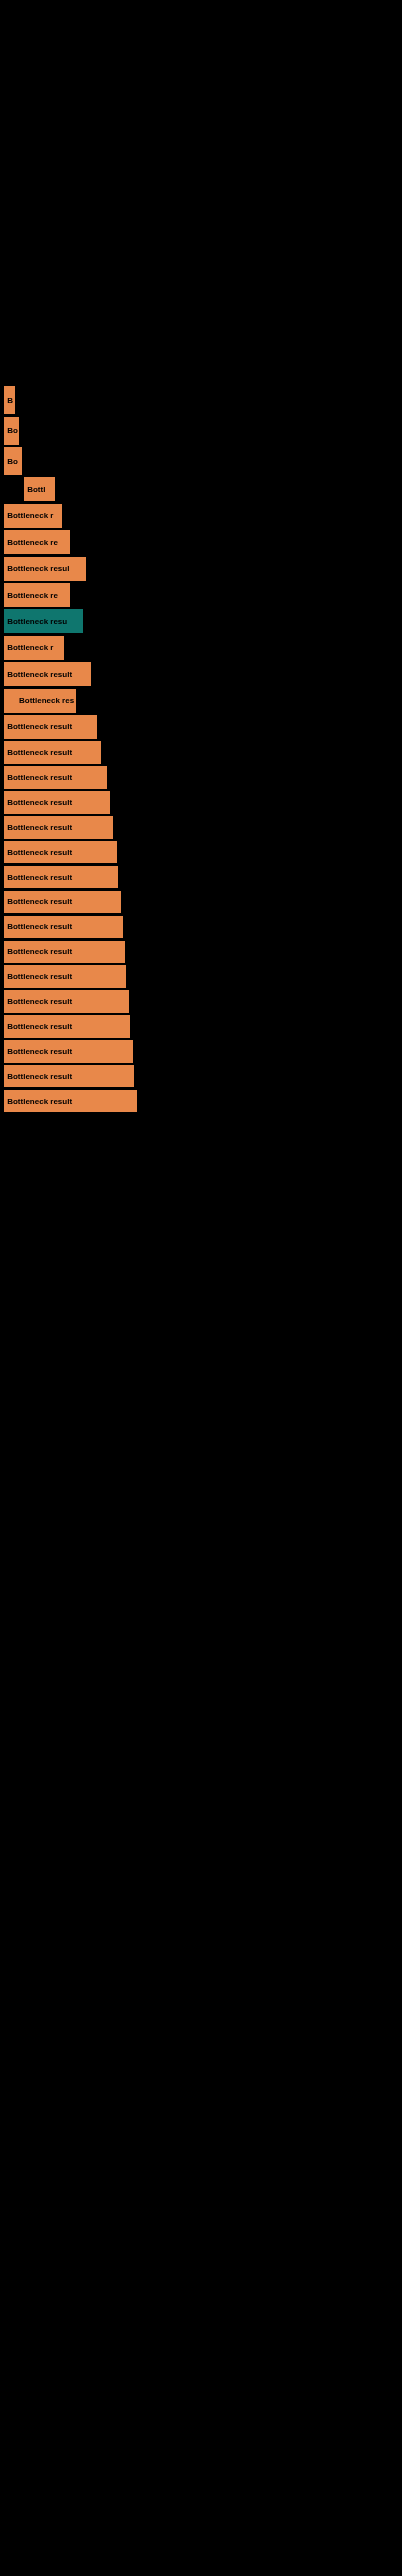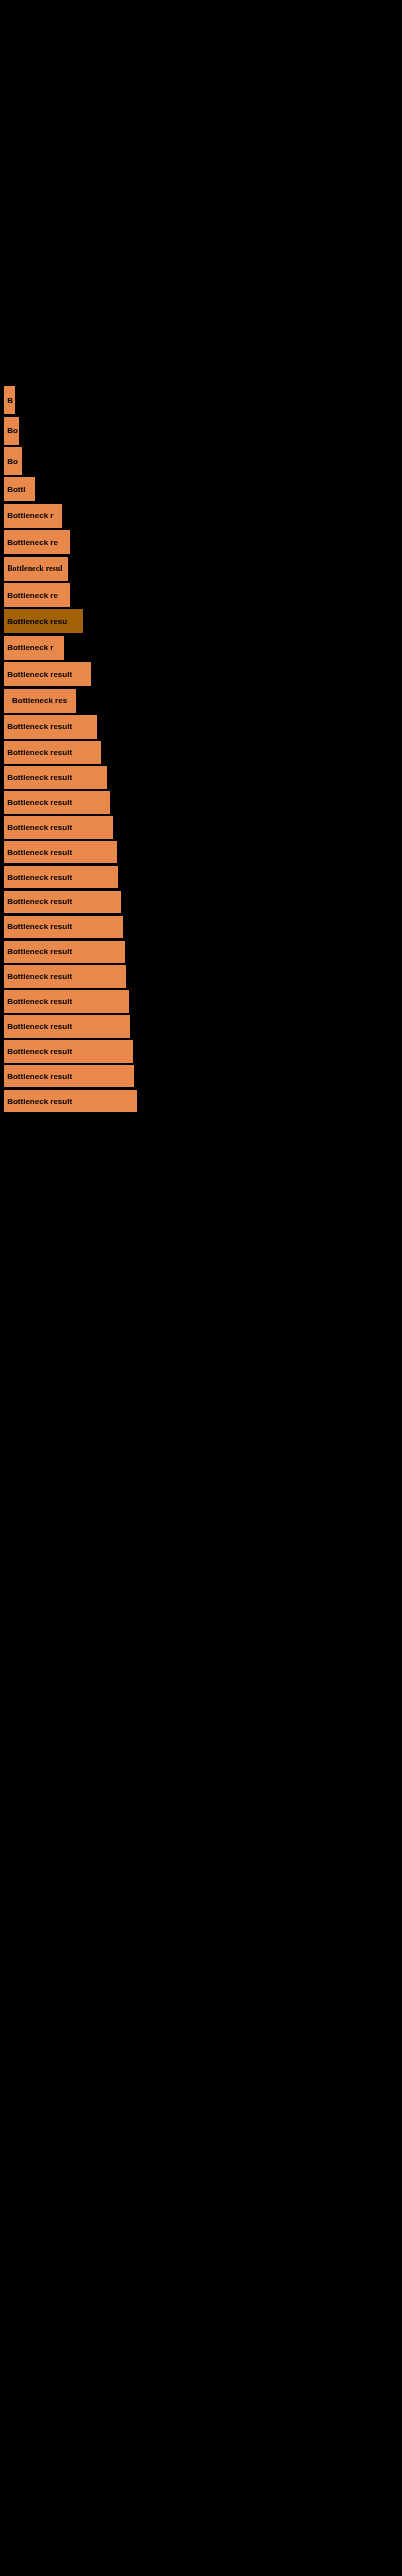--- a/index.html
+++ b/index.html
@@ -69,62 +69,62 @@
       <div class="bar-row" style="margin-bottom: 2.4px; min-height: 28px; align-items: center;">
         <div class="bar" style="width: 14.5px; height: 28px; background-color: rgb(232, 136, 74); display: flex; align-items: center; padding-left: 3.2px; overflow: hidden; white-space: nowrap;">
           <span style="color: rgb(0, 0, 0); font-size: 8px; font-weight: bold;">Bo</span>
         </div>
       </div>
       <div class="bar-row" style="margin-bottom: 2.4px; min-height: 28px; align-items: center;">
         <div class="bar" style="width: 17.7px; height: 28px; background-color: rgb(232, 136, 74); display: flex; align-items: center; padding-left: 3.2px; overflow: hidden; white-space: nowrap;">
           <span style="color: rgb(0, 0, 0); font-size: 8px; font-weight: bold;">Bo</span>
         </div>
       </div>
-      <div class="bar-row" style="margin-bottom: 2.4px; min-height: 24px; align-items: center;">
+      <div class="bar-row" style="margin-bottom: 2.4px; min-height: 24px; align-items: center; margin-left: 20px;">
         <div class="bar" style="width: 31px; height: 24px; background-color: rgb(232, 136, 74); display: flex; align-items: center; padding-left: 3.2px; overflow: hidden; white-space: nowrap;">
           <span style="color: rgb(0, 0, 0); font-size: 8px; font-weight: bold;">Bottl</span>
         </div>
       </div>
       <div class="bar-row" style="margin-bottom: 2.4px; min-height: 24px; align-items: center;">
         <div class="bar" style="width: 58px; height: 24px; background-color: rgb(232, 136, 74); display: flex; align-items: center; padding-left: 3.2px; overflow: hidden; white-space: nowrap;">
           <span style="color: rgb(0, 0, 0); font-size: 8px; font-weight: bold;">Bottleneck r</span>
         </div>
       </div>
       <div class="bar-row" style="margin-bottom: 2.4px; min-height: 24px; align-items: center;">
         <div class="bar" style="width: 66px; height: 24px; background-color: rgb(232, 136, 74); display: flex; align-items: center; padding-left: 3.2px; overflow: hidden; white-space: nowrap;">
           <span style="color: rgb(0, 0, 0); font-size: 8px; font-weight: bold;">Bottleneck re</span>
         </div>
       </div>
       <div class="bar-row" style="margin-bottom: 2.4px; min-height: 24px; align-items: center;">
-        <div class="bar" style="width: 64px; height: 24px; background-color: rgb(232, 136, 74); display: flex; align-items: center; padding-left: 3.2px; overflow: hidden; white-space: nowrap; font-family: Liberation Serif, serif;">
+        <div class="bar" style="width: 82px; height: 24px; background-color: rgb(232, 136, 74); display: flex; align-items: center; padding-left: 3.2px; overflow: hidden; white-space: nowrap;">
           <span style="color: rgb(0, 0, 0); font-size: 8px; font-weight: bold;">Bottleneck resul</span>
         </div>
       </div>
       <div class="bar-row" style="margin-bottom: 2.4px; min-height: 24px; align-items: center;">
         <div class="bar" style="width: 66px; height: 24px; background-color: rgb(232, 136, 74); display: flex; align-items: center; padding-left: 3.2px; overflow: hidden; white-space: nowrap;">
           <span style="color: rgb(0, 0, 0); font-size: 8px; font-weight: bold;">Bottleneck re</span>
         </div>
       </div>
       <div class="bar-row" style="margin-bottom: 2.4px; min-height: 24px; align-items: center;">
-        <div class="bar" style="width: 79px; height: 24px; background-color: #a16207; display: flex; align-items: center; padding-left: 3.2px; overflow: hidden; white-space: nowrap;">
+        <div class="bar" style="width: 79px; height: 24px; background-color: #0f766e; display: flex; align-items: center; padding-left: 3.2px; overflow: hidden; white-space: nowrap;">
           <span style="color: rgb(0, 0, 0); font-size: 8px; font-weight: bold;">Bottleneck resu</span>
         </div>
       </div>
       <div class="bar-row" style="margin-bottom: 2.4px; min-height: 24px; align-items: center;">
         <div class="bar" style="width: 60px; height: 24px; background-color: rgb(232, 136, 74); display: flex; align-items: center; padding-left: 3.2px; overflow: hidden; white-space: nowrap;">
           <span style="color: rgb(0, 0, 0); font-size: 8px; font-weight: bold;">Bottleneck r</span>
         </div>
       </div>
       <div class="bar-row" style="margin-bottom: 2.4px; min-height: 24px; align-items: center;">
         <div class="bar" style="width: 87px; height: 24px; background-color: rgb(232, 136, 74); display: flex; align-items: center; padding-left: 3.2px; overflow: hidden; white-space: nowrap;">
           <span style="color: rgb(0, 0, 0); font-size: 8px; font-weight: bold;">Bottleneck result</span>
         </div>
       </div>
       <div class="bar-row" style="margin-bottom: 2.4px; min-height: 24px; align-items: center;">
-        <div class="bar" style="width: 72px; height: 24px; background-color: rgb(232, 136, 74); display: flex; align-items: center; padding-left: 8px; overflow: hidden; white-space: nowrap;">
+        <div class="bar" style="width: 72px; height: 24px; background-color: rgb(232, 136, 74); display: flex; align-items: center; padding-left: 15px; overflow: hidden; white-space: nowrap;">
           <span style="color: rgb(0, 0, 0); font-size: 8px; font-weight: bold;">Bottleneck res</span>
         </div>
       </div>
       <div class="bar-row" style="margin-bottom: 2.4px; min-height: 24px; align-items: center;">
         <div class="bar" style="width: 93px; height: 24px; background-color: rgb(232, 136, 74); display: flex; align-items: center; padding-left: 3.2px; overflow: hidden; white-space: nowrap;">
           <span style="color: rgb(0, 0, 0); font-size: 8px; font-weight: bold;">Bottleneck result</span>
         </div>
       </div>
       <div class="bar-row" style="margin-bottom: 2.4px; min-height: 22.5px; align-items: center;">
         <div class="bar" style="width: 97px; height: 22.5px; background-color: rgb(232, 136, 74); display: flex; align-items: center; padding-left: 3.2px; overflow: hidden; white-space: nowrap;">

